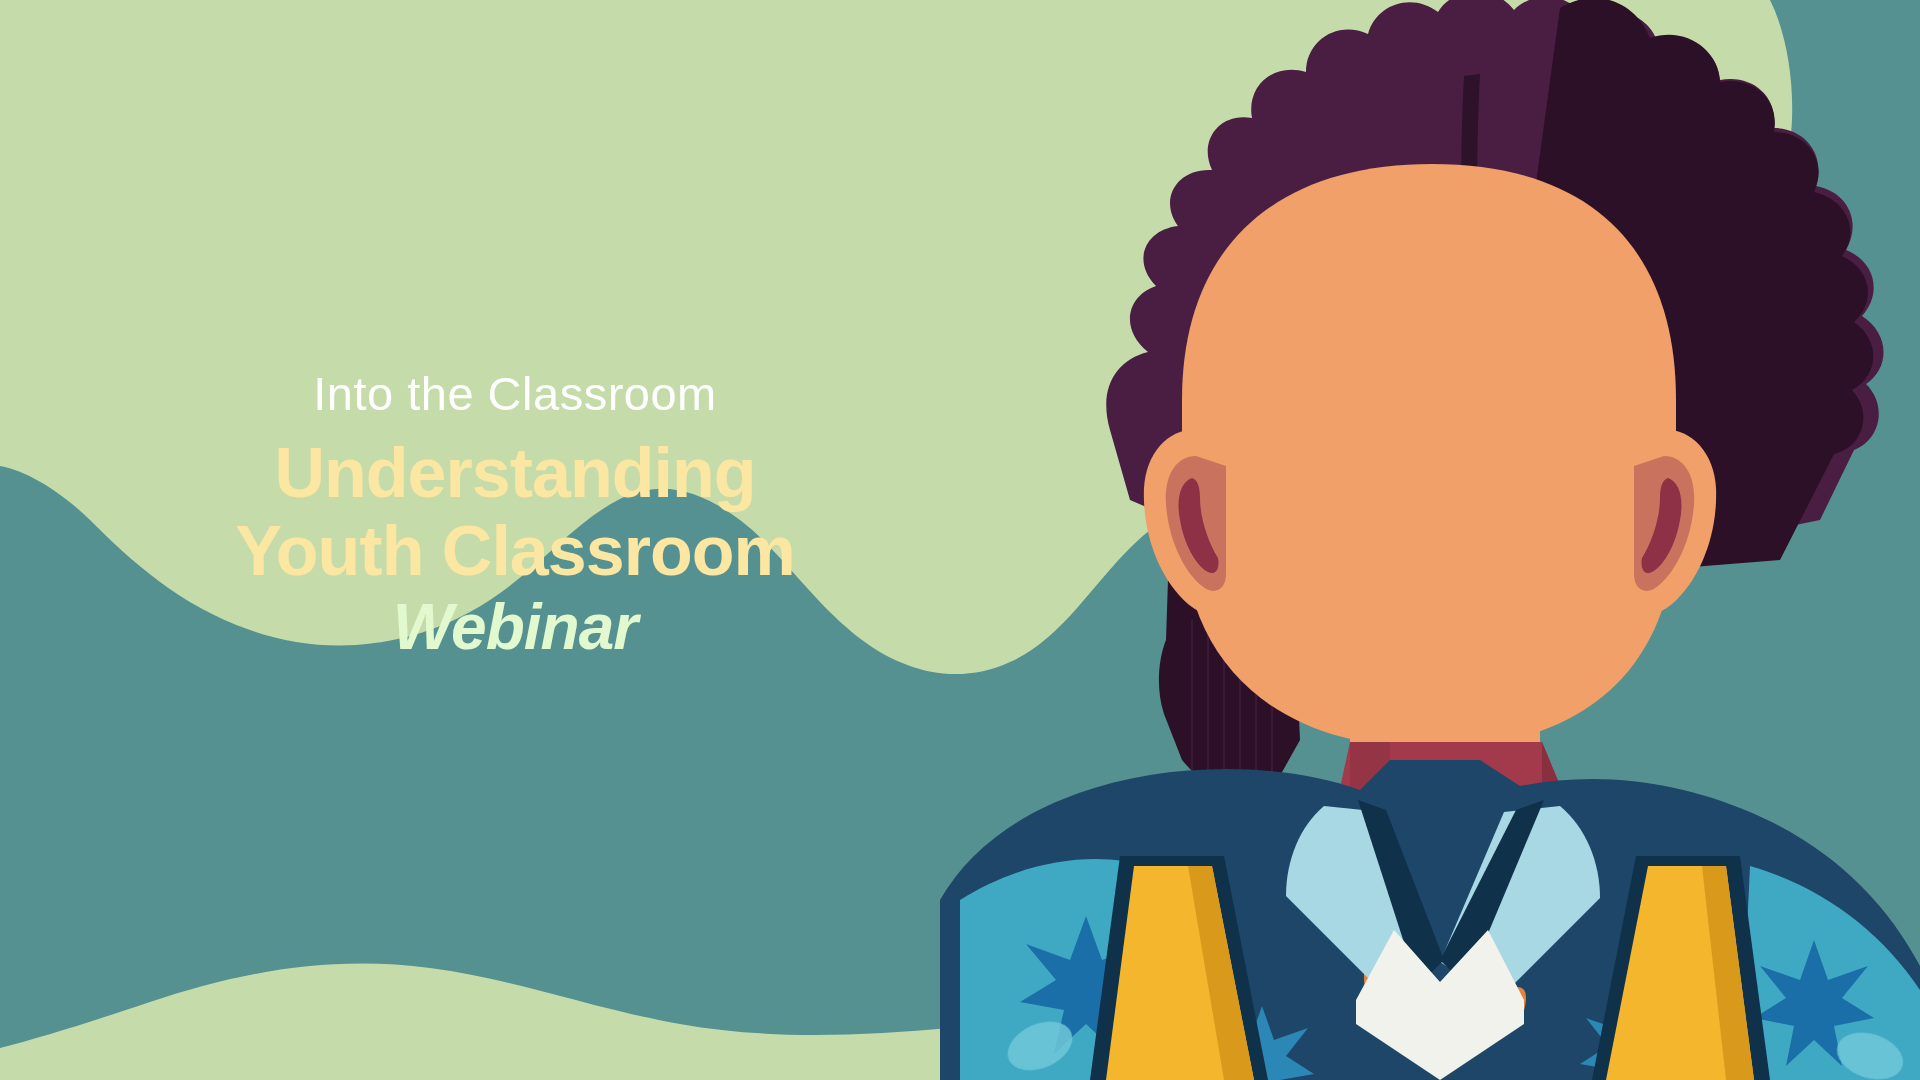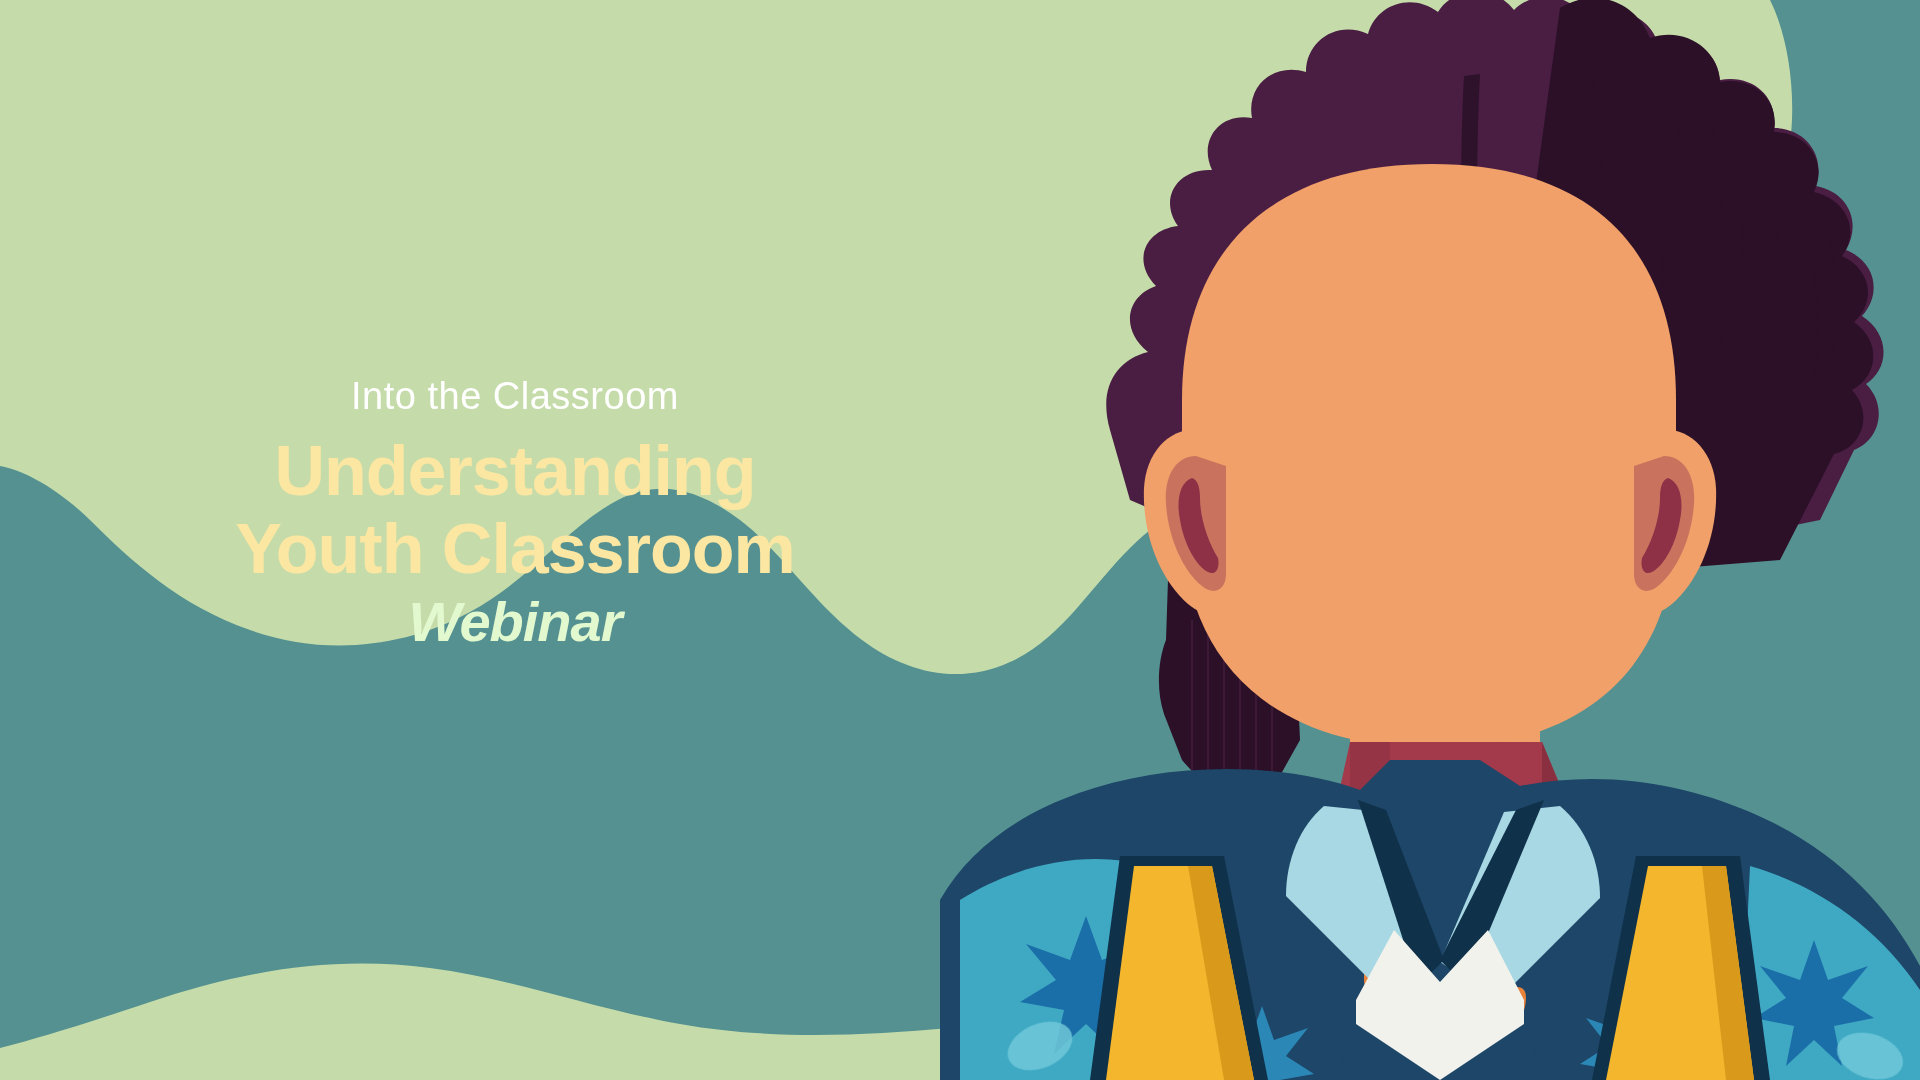--- a/index.html
+++ b/index.html
@@ -40,47 +40,47 @@
     position: absolute;
     left: 0;
     top: 368px;
     width: 1030px;
     text-align: center;
     z-index: 5;
   }
 
   .eyebrow {
     font-family: "Liberation Sans", sans-serif;
-    font-size: 38px;
+    font-size: 47px;
     font-weight: 400;
     letter-spacing: 0.5px;
     color: #FFFFFF;
     line-height: 1.1;
-    margin: 8px 0 14px 0;
+    margin: 0 0 14px 0;
     white-space: nowrap;
   }
 
   .headline {
     font-family: "Liberation Sans", sans-serif;
     font-size: 70px;
     font-weight: 700;
     color: #FBE6A2;
     line-height: 1.12;
     letter-spacing: -1px;
     margin: 0;
     white-space: nowrap;
   }
 
   .headline-line {
     display: block;
   }
 
   .subhead {
     font-family: "Liberation Sans", sans-serif;
-    font-size: 56px;
+    font-size: 64px;
     font-weight: 700;
     font-style: italic;
     color: #E2F8CE;
     line-height: 1.12;
     letter-spacing: -1px;
     margin: 2px 0 0 0;
     white-space: nowrap;
   }
 </style>
 </head>

